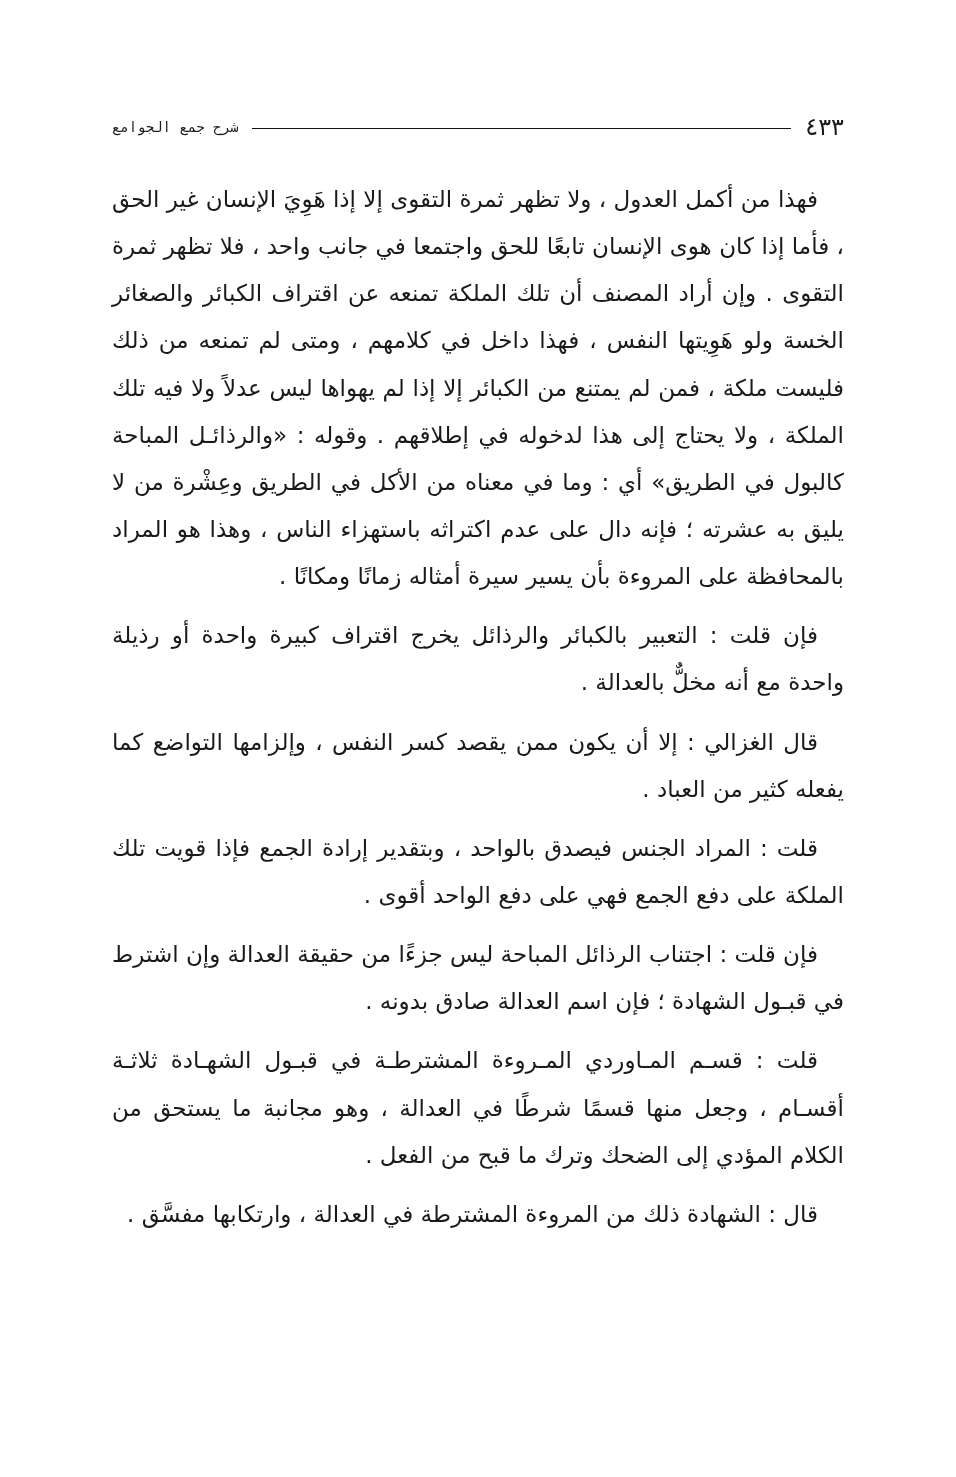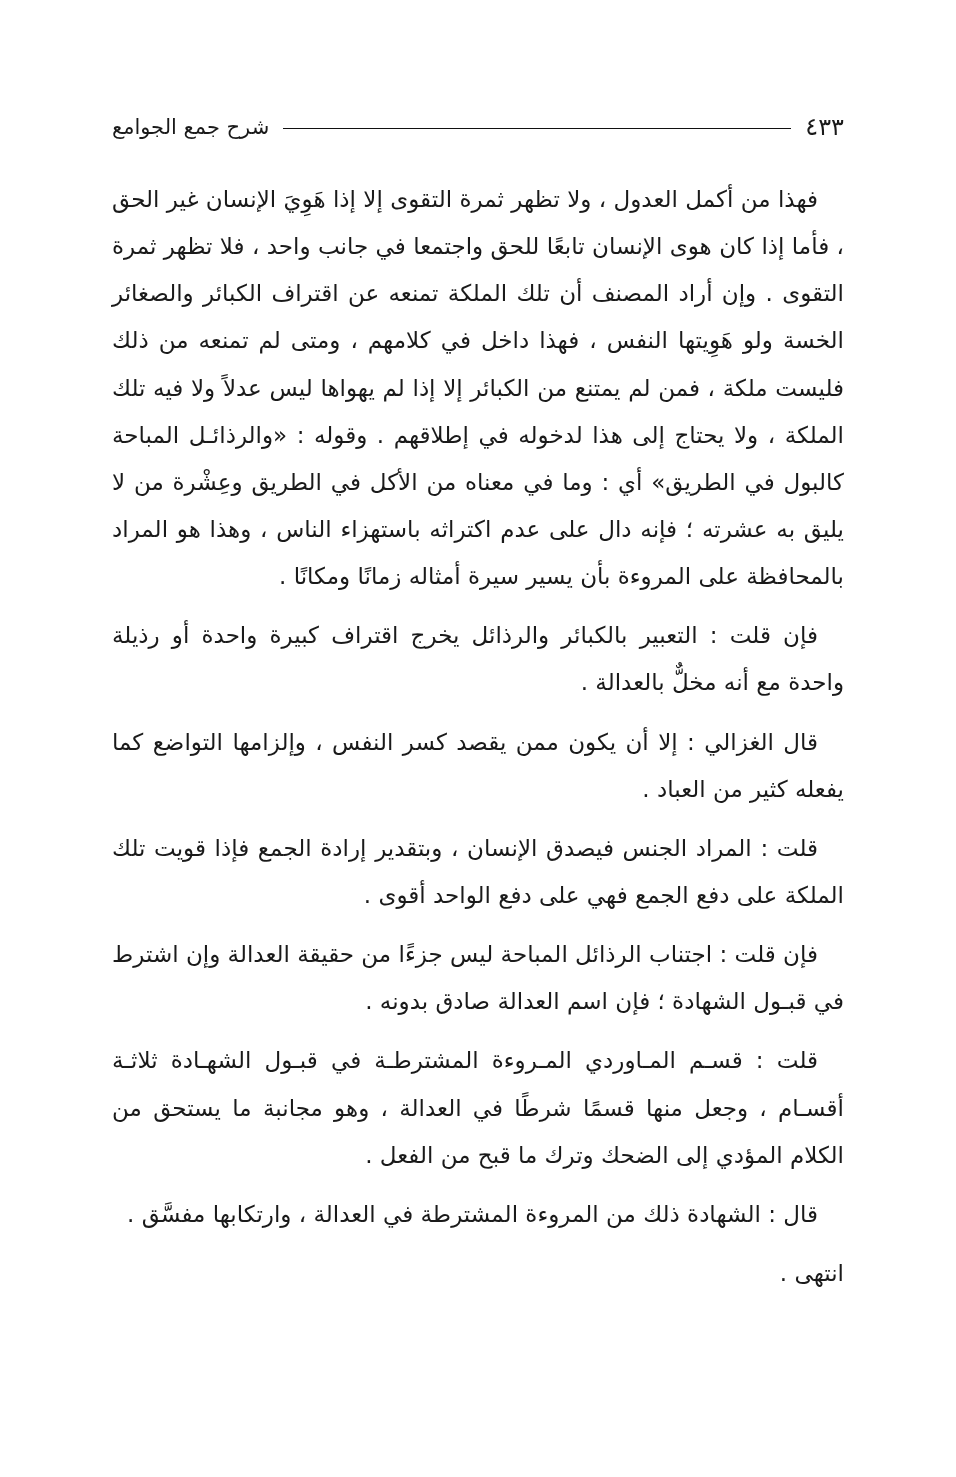--- a/index.html
+++ b/index.html
@@ -26,23 +26,24 @@
   }
   
   .header {
     display: flex;
     align-items: center;
     direction: rtl;
     gap: 14px;
     height: 30px;
   }
   .header-title {
-    font-size: 21px;
+    font-size: 14px;
     white-space: nowrap;
     letter-spacing: 0;
+    font-family: Liberation Mono, monospace;
   }
   .header-rule {
     flex: 1 1 auto;
     height: 0;
     border-top: 1.6px solid #111;
     margin-top: 2px;
   }
   .header-page-number {
     font-size: 24px;
     white-space: nowrap;
@@ -91,32 +92,31 @@
 
       <p class="para">
         <span>فإن قلت : التعبير بالكبائر والرذائل يخرج اقتراف كبيرة واحدة أو رذيلة واحدة مع أنه مخلٌّ بالعدالة .</span>
       </p>
 
       <p class="para">
         <span>قال الغزالي : إلا أن يكون ممن يقصد كسر النفس ، وإلزامها التواضع كما يفعله كثير من العباد .</span>
       </p>
 
       <p class="para">
-        <span class="lead">قلت :</span><span> المراد الجنس فيصدق الإنسان ، وبتقدير إرادة الجمع فإذا قويت تلك الملكة على دفع الجمع فهي على دفع الواحد أقوى .</span>
+        <span class="lead">قلت :</span><span> المراد الجنس فيصدق بالواحد ، وبتقدير إرادة الجمع فإذا قويت تلك الملكة على دفع الجمع فهي على دفع الواحد أقوى .</span>
       </p>
 
       <p class="para">
         <span class="lead">فإن قلت :</span><span> اجتناب الرذائل المباحة ليس جزءًا من حقيقة العدالة وإن اشترط في قبـول الشهادة ؛ فإن اسم العدالة صادق بدونه .</span>
       </p>
 
       <p class="para">
         <span class="lead">قلت :</span><span> قسـم المـاوردي المـروءة المشترطـة في قبـول الشهـادة ثلاثـة أقسـام ، وجعل منها قسمًا شرطًا في العدالة ، وهو مجانبة ما يستحق من الكلام المؤدي إلى الضحك وترك ما قبح من الفعل .</span>
       </p>
 
       <p class="para">
         <span class="lead">قال :</span><span> الشهادة ذلك من المروءة المشترطة في العدالة ، وارتكابها مفسَّق .</span>
       </p>
 
-      <p class="para closing">انتهى .</p>
 
     </div>
   </div>
 </div>
 
 </body></html>

